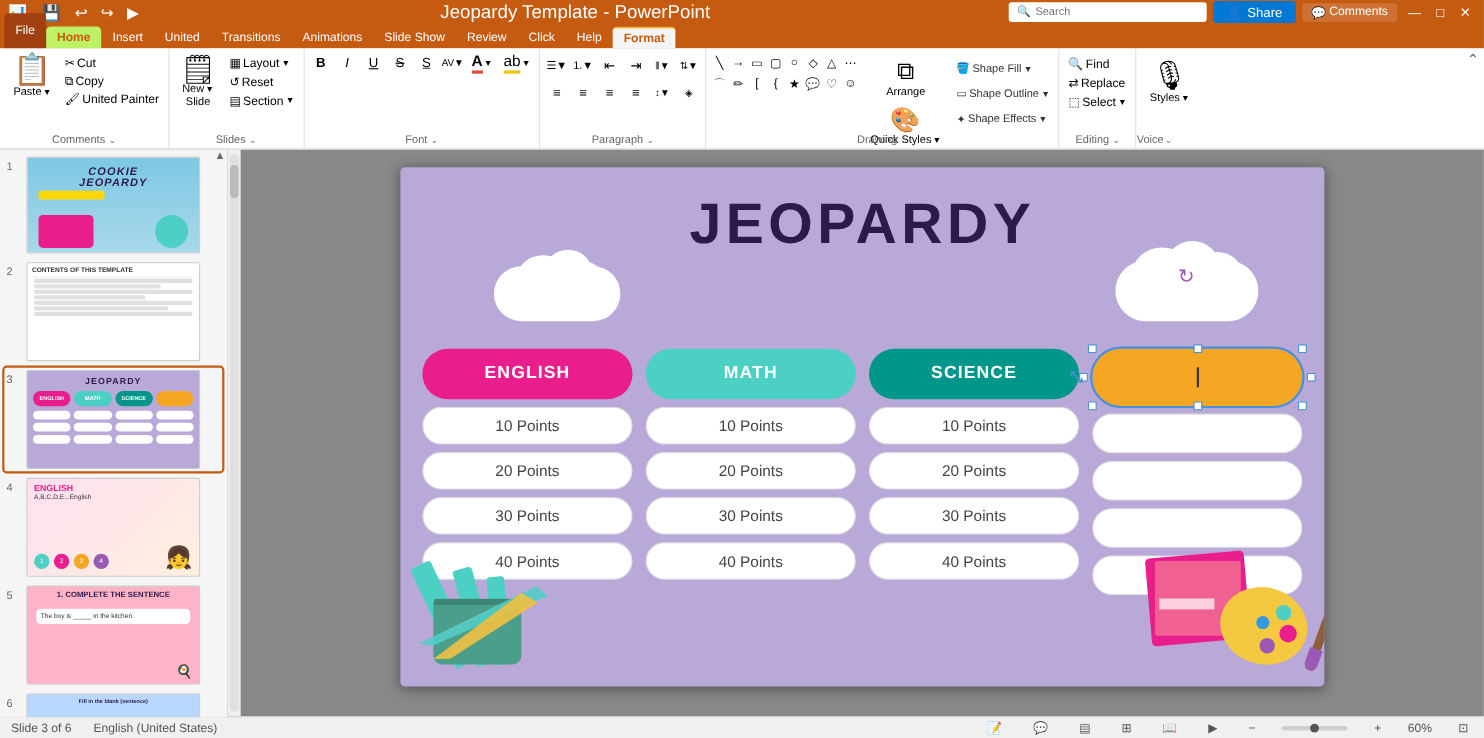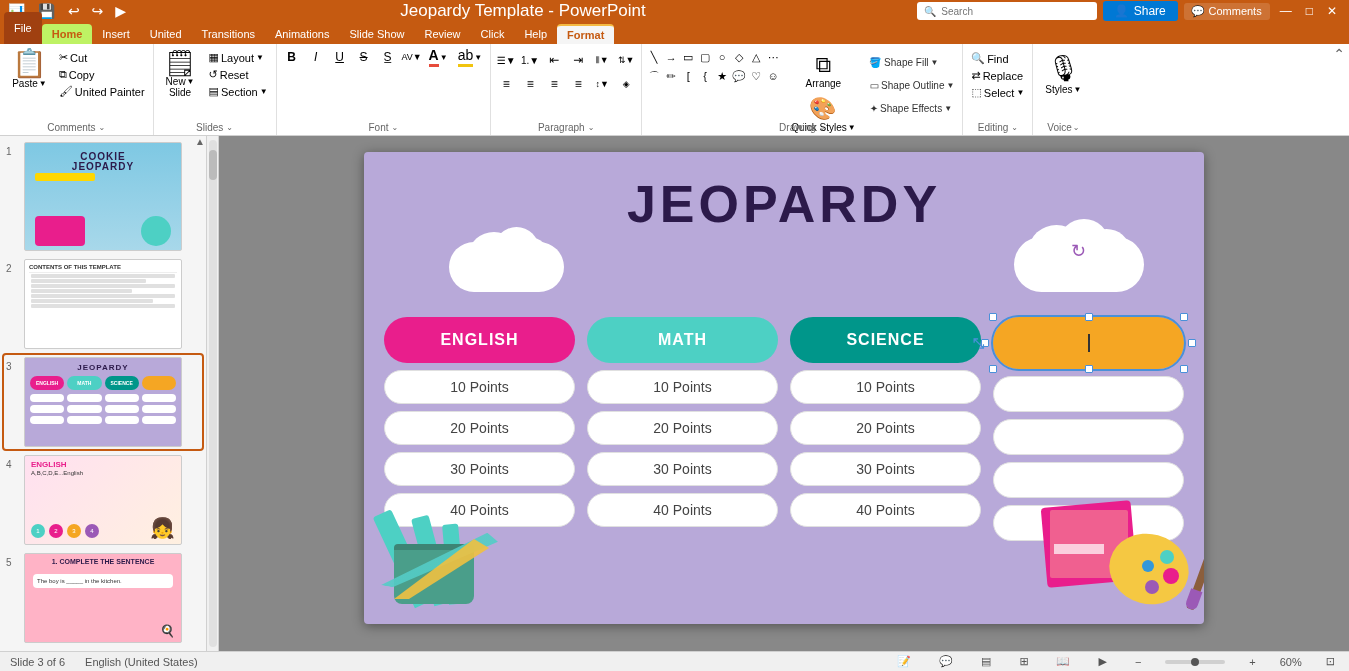--- a/index.html
+++ b/index.html
@@ -256,37 +256,37 @@
     </div>
 
     <div style="display:flex; flex-direction:column; padding:2px 4px 16px 4px; position:relative; align-items:center;">
       <div style="display:flex; flex-direction:column; align-items:center; padding:4px 8px; cursor:pointer; border-radius:3px; margin-top:3px;">
         <span style="font-size:26px;">🎙</span>
         <span style="font-size:10px; display:flex; align-items:center; gap:1px;">
             <span>Styles</span>
             <span style="font-size:8px;">▼</span>
           </span>
       </div>
-      <div style="position:absolute; bottom:2px; left:0; right:0; text-align:center; font-size:10px; color:#666; display:flex; align-items:center; justify-content:center; gap:1px;">
+      <div style="position:absolute; bottom:2px; left:0; right:0; text-align:center; font-size:10px; color:#666; display:flex; align-items:center; gap:1px;">
         <span>Voice</span>
           <span style="font-size:8px;">⌄</span>
       </div>
     </div>
 
     <div style="margin-left:auto; padding:2px 4px; cursor:pointer; font-size:14px; align-self:flex-start; color:#666;">⌃</div>
   </div>
 
   <div style="display:flex; flex:1; overflow:hidden;">
 
     <div style="width:207px; background:#f5f5f5; border-right:1px solid #d0d0d0; overflow-y:auto; display:flex; flex-direction:column; gap:4px; padding:4px; position:relative;">
       <div style="position:absolute; top:0; right:0; width:12px; font-size:10px; color:#666; cursor:pointer; text-align:center;">▲</div>
 
       <div style="display:flex; align-items:flex-start; gap:4px; cursor:pointer; padding:2px;">
         <div style="font-size:10px; color:#666; width:14px; padding-top:4px;">1</div>
-        <div style="width:158px; height:109px; border:1px solid #ccc; background:linear-gradient(180deg,#7ec8e3,#a8d8ea); border-radius:2px; overflow:hidden; position:relative;">
+        <div style="width:158px; height:88px; border:1px solid #ccc; background:linear-gradient(180deg,#7ec8e3,#a8d8ea); border-radius:2px; overflow:hidden; position:relative;font-style:italic;">
           <div style="position:absolute; top:8px; left:50%; transform:translateX(-50%); font-size:10px; font-weight:900; color:#2c1a4a; white-space:nowrap; letter-spacing:1px;">COOKIE</div>
           <div style="position:absolute; top:18px; left:50%; transform:translateX(-50%); font-size:10px; font-weight:900; color:#2c1a4a; white-space:nowrap; letter-spacing:1px;">JEOPARDY</div>
           <div style="position:absolute; bottom:4px; left:10px; width:50px; height:30px; background:#e91e8c; border-radius:4px;"></div>
           <div style="position:absolute; bottom:4px; right:10px; width:30px; height:30px; background:#4dd0c4; border-radius:50%;"></div>
           <div style="position:absolute; top:30px; left:10px; width:60px; height:8px; background:#ffd700; border-radius:2px;"></div>
         </div>
       </div>
 
       <div style="display:flex; align-items:flex-start; gap:4px; cursor:pointer; padding:2px;">
         <div style="font-size:10px; color:#666; width:14px; padding-top:4px;">2</div>

